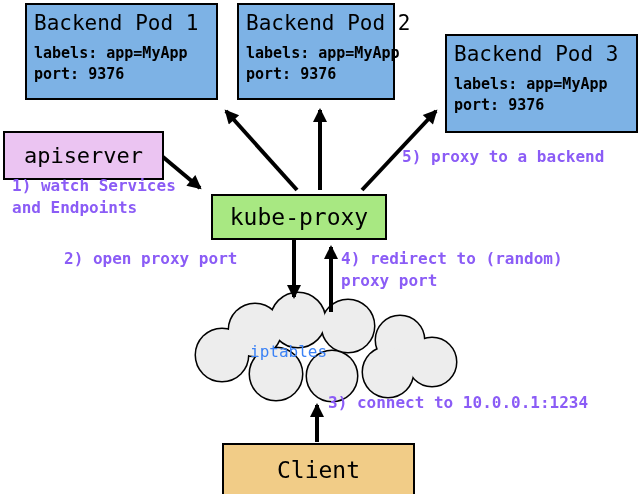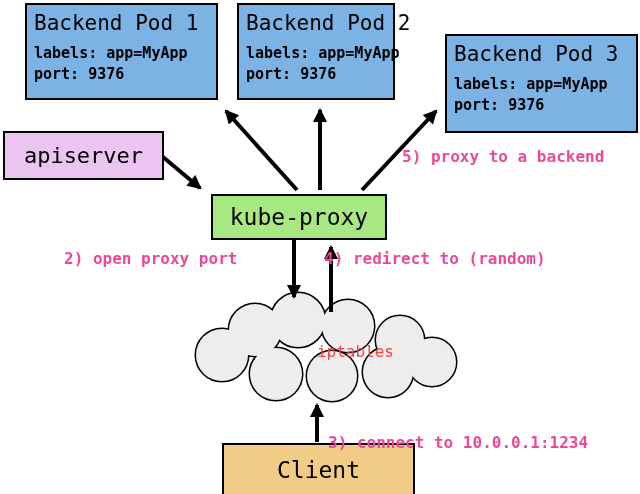--- a/index.html
+++ b/index.html
@@ -43,30 +43,30 @@
     font-size:23px;
   }
   .apiserver{background:var(--apiserver-fill,#ebc4f2);font-size:22px;}
   .kube-proxy{background:var(--kube-proxy-fill,#a8e882);}
   .client{background:var(--client-fill,#f1cc87);}
   .annotation{
     position:absolute;
     font-weight:bold;
     font-size:16px;
     line-height:22px;
-    color:#ec4899;
+    color:#8b5cf6;
     white-space:nowrap;
   }
   .cloud-label{
     position:absolute;
     left:250px;top:342px;
     width:144px;
-    text-align:right;
+    text-align:left;
     font-size:16px;
-    color:#ef4444;
+    color:#3b82f6;
   }
   svg .wire{stroke:var(--line-color,#000);stroke-width:4;fill:none;}
   svg .cloud-stroke{fill:var(--cloud-fill,#ededed);stroke:var(--line-color,#000);stroke-width:3;}
   svg .cloud-fill{fill:var(--cloud-fill,#ededed);stroke:none;}
 </style>
 </head>
 <body>
 
 <div class="canvas">
 
@@ -136,30 +136,35 @@
   <div class="box single-label kube-proxy" style="left:211px;top:194px;width:176px;height:46px;">
     <span>kube-proxy</span>
   </div>
 
   <div class="box single-label client" style="left:222px;top:443px;width:193px;height:53px;">
     <span>Client</span>
   </div>
 
   <div class="cloud-label">iptables</div>
 
+  <div class="annotation" style="left:12px;top:175px;">
+    <div>1) watch Services</div>
+    <div>and Endpoints</div>
+  </div>
 
   <div class="annotation" style="left:64px;top:248px;">
     <div>2) open proxy port</div>
   </div>
 
-  <div class="annotation" style="left:328px;top:432px;">
+  <div class="annotation" style="left:328px;top:392px;">
     <div>3) connect to 10.0.0.1:1234</div>
   </div>
 
-  <div class="annotation" style="left:324px;top:248px;">
+  <div class="annotation" style="left:341px;top:248px;">
     <div>4) redirect to (random)</div>
+    <div>proxy port</div>
   </div>
 
   <div class="annotation" style="left:402px;top:146px;">
     <div>5) proxy to a backend</div>
   </div>
 
 </div>
 
 </body></html>

